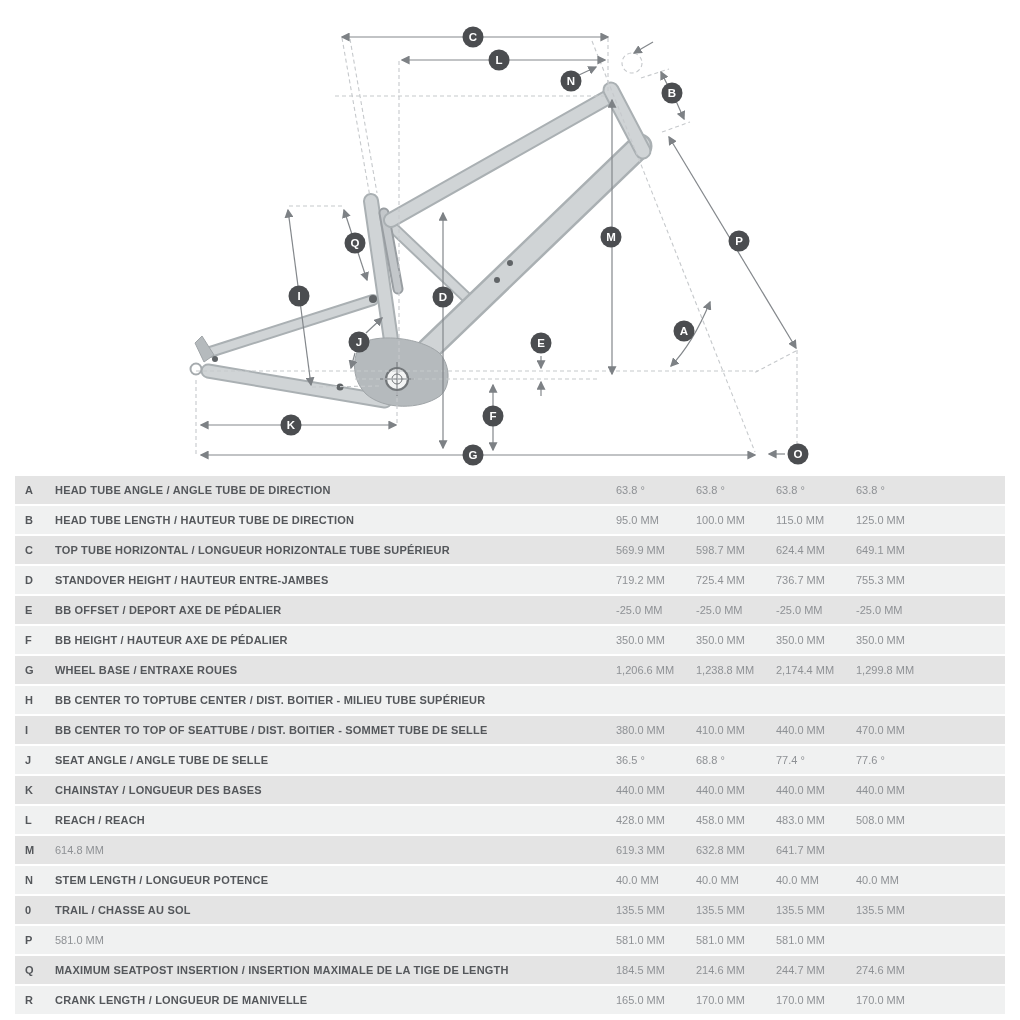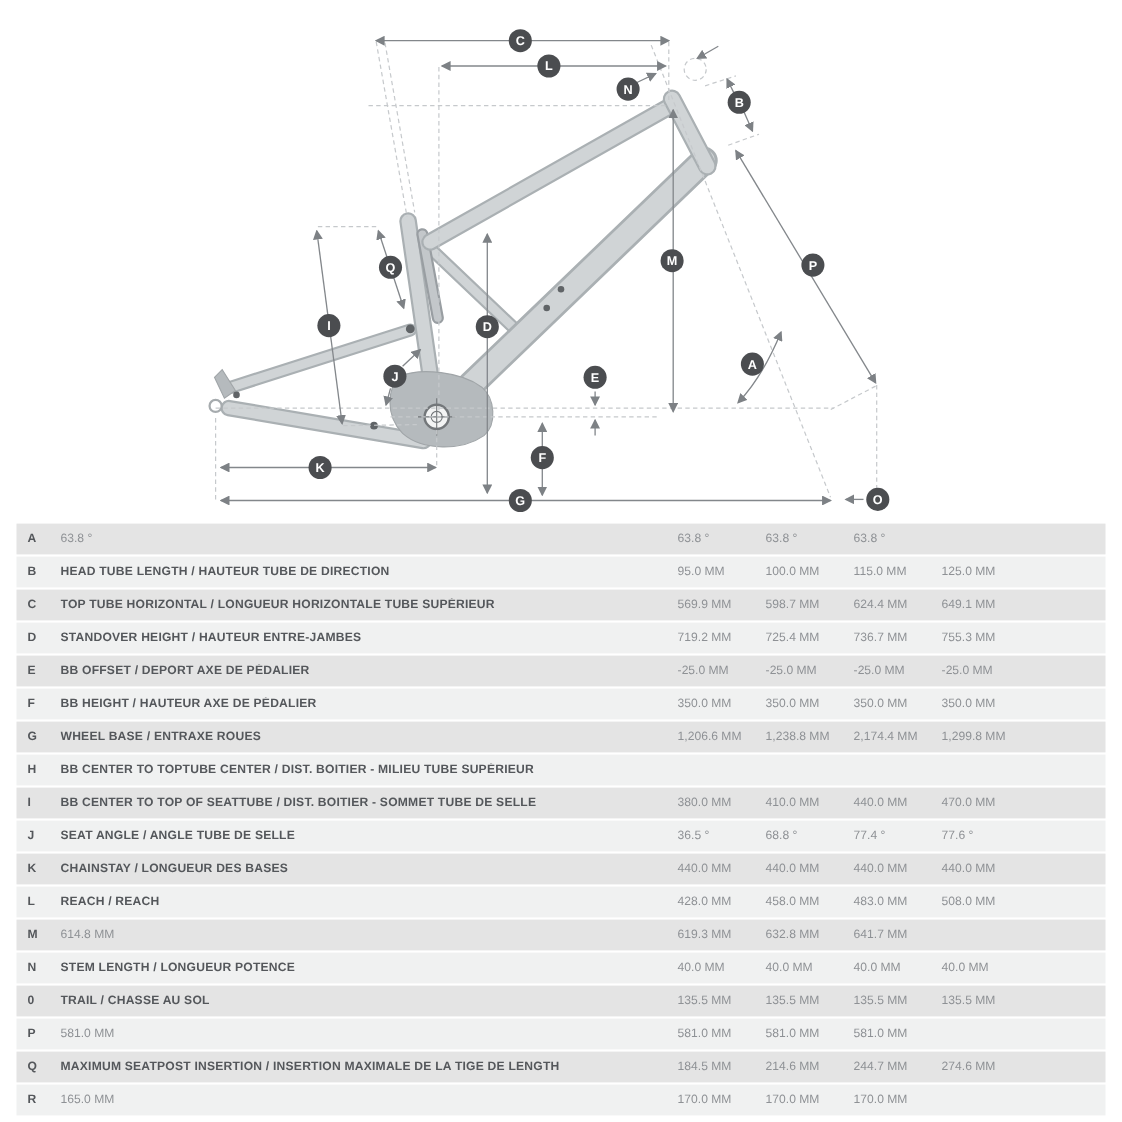--- a/index.html
+++ b/index.html
@@ -198,20 +198,21 @@
             <circle cx="355" cy="243" r="10.5" fill="#4b4d50"></circle>
             <text class="badge-letter" x="355" y="247">Q</text>
           </g>
       </g>
     </svg>
   </div>
 
   <div class="geo-table">
       <div class="geo-row odd">
       <span class="geo-letter">A</span>
+      <span class="geo-label">HEAD TUBE ANGLE / ANGLE TUBE DE DIRECTION</span>
       <span class="geo-value">63.8 °</span>
       <span class="geo-value">63.8 °</span>
       <span class="geo-value">63.8 °</span>
       <span class="geo-value">63.8 °</span>
     </div>
       <div class="geo-row even">
       <span class="geo-letter">B</span>
       <span class="geo-label">HEAD TUBE LENGTH / HAUTEUR TUBE DE DIRECTION</span>
       <span class="geo-value">95.0 MM</span>
       <span class="geo-value">100.0 MM</span>
@@ -331,20 +332,21 @@
       <div class="geo-row odd">
       <span class="geo-letter">Q</span>
       <span class="geo-label">MAXIMUM SEATPOST INSERTION / INSERTION MAXIMALE DE LA TIGE DE LENGTH</span>
       <span class="geo-value">184.5 MM</span>
       <span class="geo-value">214.6 MM</span>
       <span class="geo-value">244.7 MM</span>
       <span class="geo-value">274.6 MM</span>
     </div>
       <div class="geo-row even">
       <span class="geo-letter">R</span>
+      <span class="geo-label">CRANK LENGTH / LONGUEUR DE MANIVELLE</span>
       <span class="geo-value">165.0 MM</span>
       <span class="geo-value">170.0 MM</span>
       <span class="geo-value">170.0 MM</span>
       <span class="geo-value">170.0 MM</span>
     </div>
     </div>
 
 </div>
 
 </body></html>

